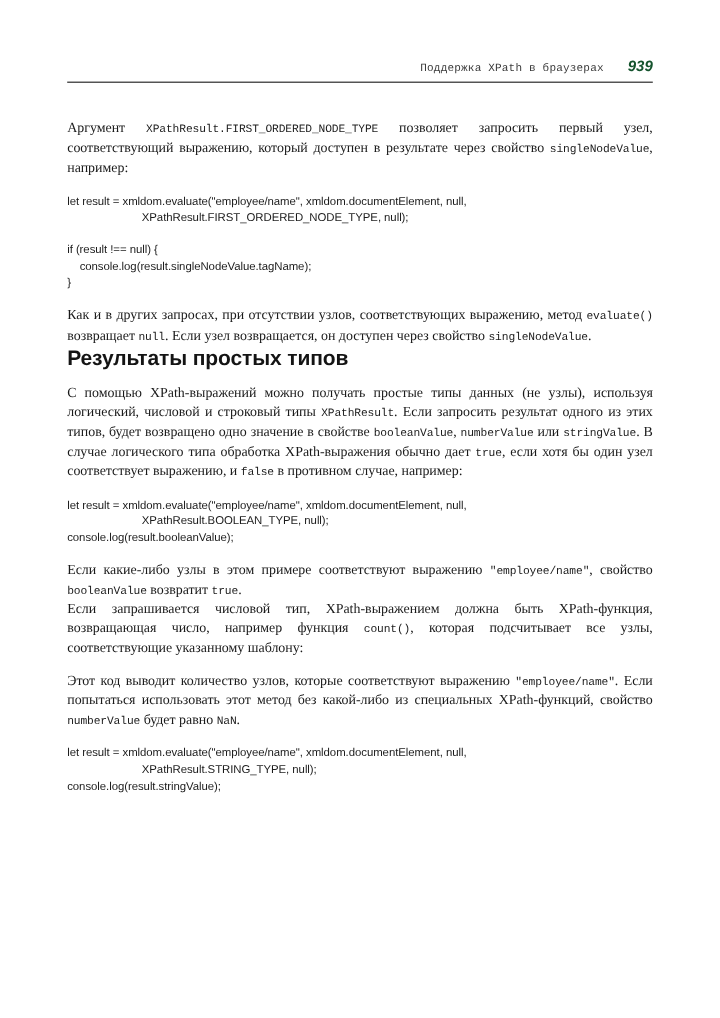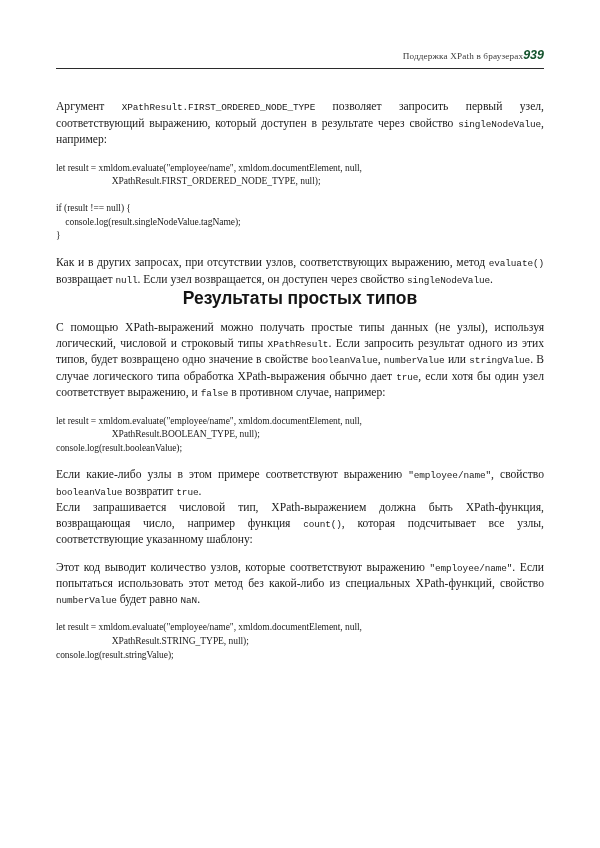--- a/index.html
+++ b/index.html
@@ -28,24 +28,25 @@
   .running-head {
     position: absolute;
     left: 56px;
     top: 48px;
     width: 488px;
     display: flex;
     align-items: baseline;
     justify-content: flex-end;
   }
   .running-head .rh-title {
-    font-family: Liberation Serif, serif;
+    font-family: Liberation Mono, monospace;
     font-size: 9.2px;
     letter-spacing: 0.15px;
     color: #3a3a3a;
+    margin-right: 20px;
     white-space: nowrap;
   }
   .running-head .rh-pagenum {
     font-family: "Liberation Sans", sans-serif;
     font-size: 12.5px;
     font-weight: bold;
     color: #14532d;
     font-style: italic;
   }
   .head-rule {
@@ -68,21 +69,21 @@
   h2.section-title {
     font-family: "Liberation Sans", sans-serif;
     font-size: 17.5px;
     font-weight: bold;
     letter-spacing: -0.1px;
     color: #141414;
     margin: 0;
     padding: 0;
   }
   .sec1-title { margin-top: 2px; }
-  .sec2-title { margin-top: 26px; text-align: center; }
+  .sec2-title { margin-top: 26px; }
 
   p.body-text {
     font-family: "Liberation Serif", serif;
     font-size: 11.6px;
     line-height: 15.5px;
     text-align: justify;
     color: #1a1a1a;
     margin: 0;
     padding: 0;
     hyphens: manual;
@@ -93,21 +94,21 @@
 
   code, .mono {
     font-family: Liberation Mono, monospace;
     font-size: 9.4px;
     letter-spacing: -0.1px;
     color: #1a1a1a;
   }
   p.body-text code { font-size: 9.4px; }
 
   pre.code-block {
-    font-family: Liberation Serif, serif;
+    font-family: Liberation Sans, sans-serif;
     font-size: 9.5px;
     line-height: 13.6px;
     letter-spacing: -0.05px;
     color: #1a1a1a;
     margin: 0;
     padding: 0;
     white-space: pre;
     tab-size: 4;
   }
   pre.cb-gap-top  { margin-top: 14px; }

